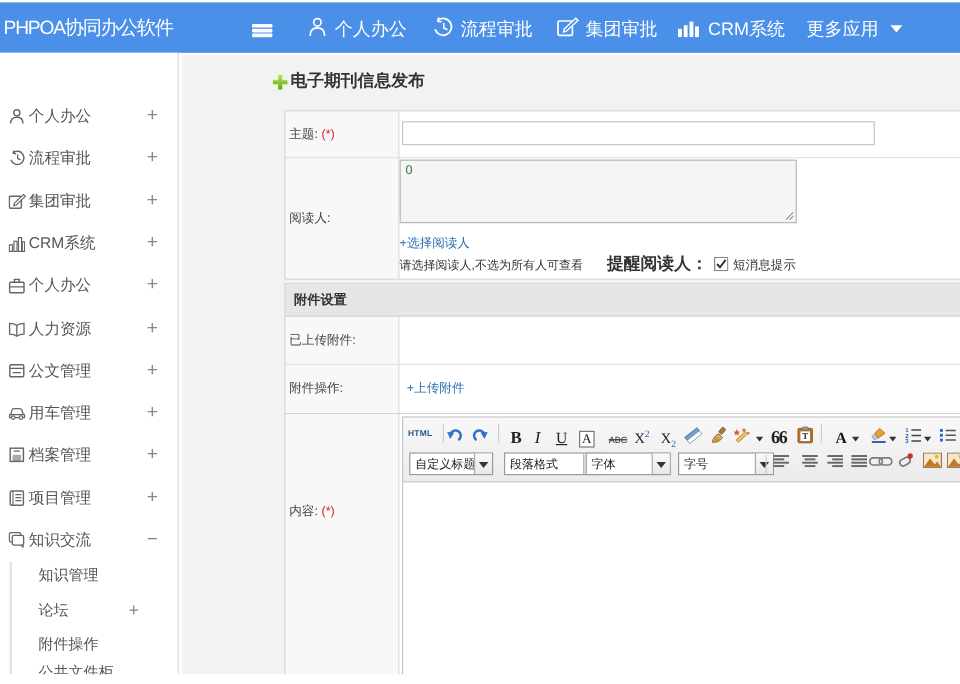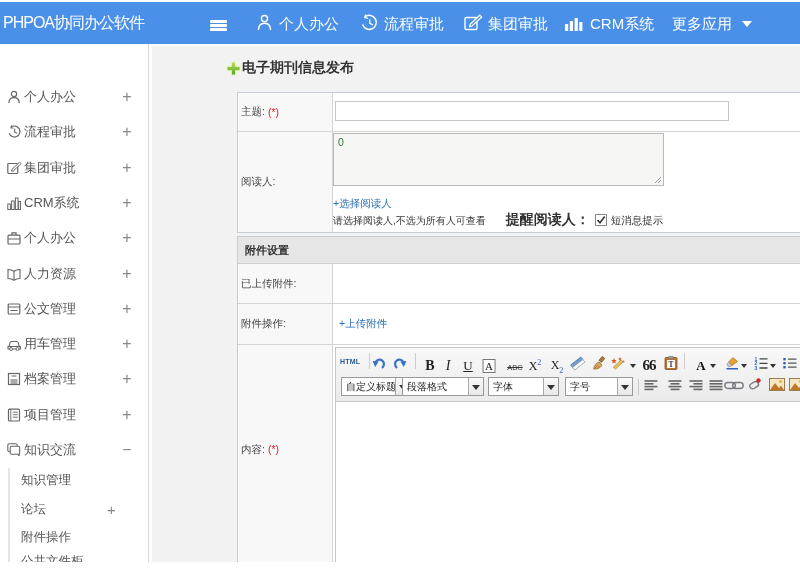--- a/index.html
+++ b/index.html
@@ -10,21 +10,21 @@
 .burger span{position:absolute;left:210px;width:17px;height:2.8px;background:#fff;border-radius:1px}
 .nav-t{position:absolute;top:13px;font-size:15px;color:#fff}
 .nav-i{position:absolute;top:11.5px}
 .caret{position:absolute;top:19px;width:0;height:0;border-left:5px solid transparent;border-right:5px solid transparent;border-top:6px solid #fff}
 .side{position:absolute;left:0;top:44px;width:149px;height:518px;background:#fff;border-right:1px solid #d9d9d9}
 .sel{position:absolute;left:0;top:4px;width:148px;height:28px;background:#ececec}
 .mi{position:absolute;left:0;width:148px;height:30px}
 .mi .txt,.sel .txt{position:absolute;left:24px;top:50%;transform:translateY(-50%);font-size:13px;color:#555;white-space:nowrap}
 .mi .ico,.sel .ico{position:absolute;left:7px;top:50%;transform:translateY(-50%);width:14px;height:14px}
 .mi .pm{position:absolute;left:120px;top:50%;transform:translateY(-50%);font-size:16px;font-weight:300;color:#888;width:14px;text-align:center}
-.sub{position:absolute;left:21px;font-size:12.5px;color:#555;transform:translateY(-50%);white-space:nowrap}
+.sub{position:absolute;left:32px;font-size:12.5px;color:#555;transform:translateY(-50%);white-space:nowrap}
 .subpm{position:absolute;left:107px;font-size:15px;color:#888;transform:translateY(-50%)}
 .guide{position:absolute;left:8px;top:424px;width:2px;height:94px;background:#e3e3e3}
 .content{position:absolute;left:152px;top:46px;width:648px;height:516px;background:#f2f2f2}
 .title{position:absolute;left:242px;top:59px;font-size:14px;font-weight:bold;color:#333}
 .tbl{position:absolute;left:237px;background:#fff;border:1px solid #c6cdd5}
 .row{position:relative;display:flex;border-bottom:1px solid #d4d4d4}
 .lab{width:95px;min-width:95px;border-right:1px solid #d4d4d4;background:#f8f8f9;display:flex;align-items:center;padding-left:3px;font-size:10.5px;color:#444}
 .fld{flex:1;background:#fff;position:relative}
 .red{color:#d2232a;margin-left:3px;font-size:10.5px}
 .band{height:27px;background:#e6e6e6;line-height:27px;padding-left:7px;font-size:11px;font-weight:bold;color:#333;border-bottom:1px solid #cfcfcf}
@@ -218,21 +218,21 @@
     <div class="fld"></div>
   </div>
   <div class="row" style="height:41px">
     <div class="lab">附件操作:</div>
     <div class="fld">
           <a class="lnk" href="#" style="position:absolute;left:6px;top:13px">+上传附件</a>
         </div>
   </div>
   <div class="row" style="height:250px;border-bottom:none">
     <div class="lab" style="align-items:flex-start">
-          <span style="margin-top:98px">内容:<span class="red">(*)</span></span>
+          <span style="margin-top:74px">内容:<span class="red">(*)</span></span>
         </div>
     <div class="fld">
       <div class="ed">
         <div class="edbar">
 <span style="position:absolute;left:4px;top:10px;font-size:7px;font-weight:bold;color:#2b5a8a;letter-spacing:0.2px">HTML</span>
 <span class="tsep" style="left:33px"></span>
 <span class="tsep" style="left:79px"></span>
 <span class="tsep" style="left:348px"></span>
 <span class="ti" style="left:43.0px;top:16.5px"><svg width="14" height="13" viewBox="0 0 14 13">
                   <path d="M3.4 5.6 A4.4 4.4 0 1 1 9.9 10.8" fill="none" stroke="#3570c8" stroke-width="2.1"></path>
@@ -294,29 +294,29 @@
 <span class="ti" style="left:454.0px;top:16.5px"><svg width="15" height="14" viewBox="0 0 15 14">
                   <rect x="0.8" y="2" width="2.4" height="2.4" fill="#2b63c0"></rect>
                   <rect x="0.8" y="6" width="2.4" height="2.4" fill="#2b63c0"></rect>
                   <rect x="0.8" y="10" width="2.4" height="2.4" fill="#2b63c0"></rect>
                   <path d="M5.5 3.2 L14 3.2 M5.5 7.2 L14 7.2 M5.5 11.2 L14 11.2" stroke="#555" stroke-width="1.2"></path>
                 </svg></span>
 <span class="sel2" style="left:5px;width:70px">
                 <span class="sx">自定义标题</span>
                 <span class="ar"></span>
               </span>
-<span class="sel2" style="left:66px;width:82px">
+<span class="sel2" style="left:84px;width:82px">
                 <span class="sx">段落格式</span>
                 <span class="ar"></span>
               </span>
 <span class="sel2" style="left:152px;width:71px">
                 <span class="sx">字体</span>
                 <span class="ar"></span>
               </span>
-<span class="sel2" style="left:229px;width:68px">
+<span class="sel2" style="left:229px;width:80px">
                 <span class="sx">字号</span>
                 <span class="ar"></span>
               </span>
 <span class="tsep2" style="left:302px"></span>
 <span class="ti" style="left:315.0px;top:38.0px"><svg width="15" height="13" viewBox="0 0 15 13">
                   <rect x="1.0" y="2.2" width="13" height="1.6" fill="#666"></rect>
                   <rect x="1.0" y="5.0" width="9" height="1.6" fill="#666"></rect>
                   <rect x="1.0" y="7.8" width="13" height="1.6" fill="#666"></rect>
                   <rect x="1.0" y="10.6" width="9" height="1.6" fill="#666"></rect>
                 </svg></span>

